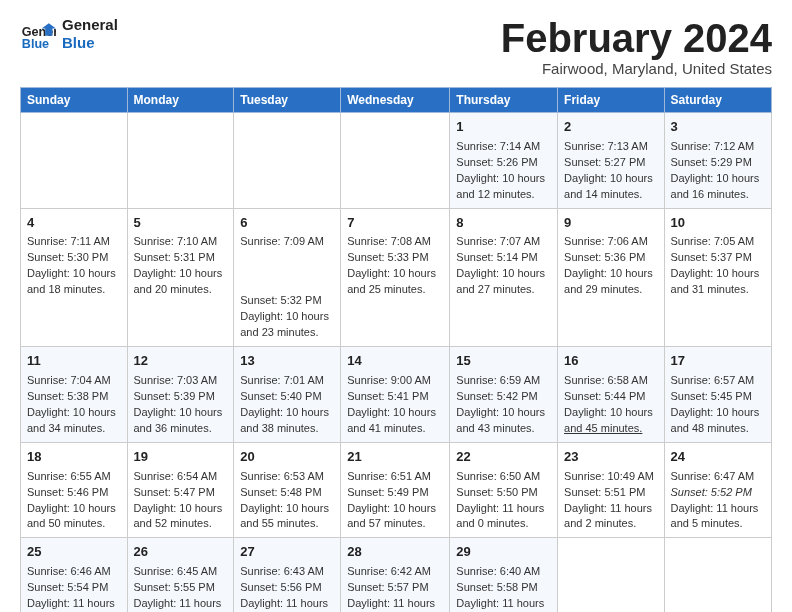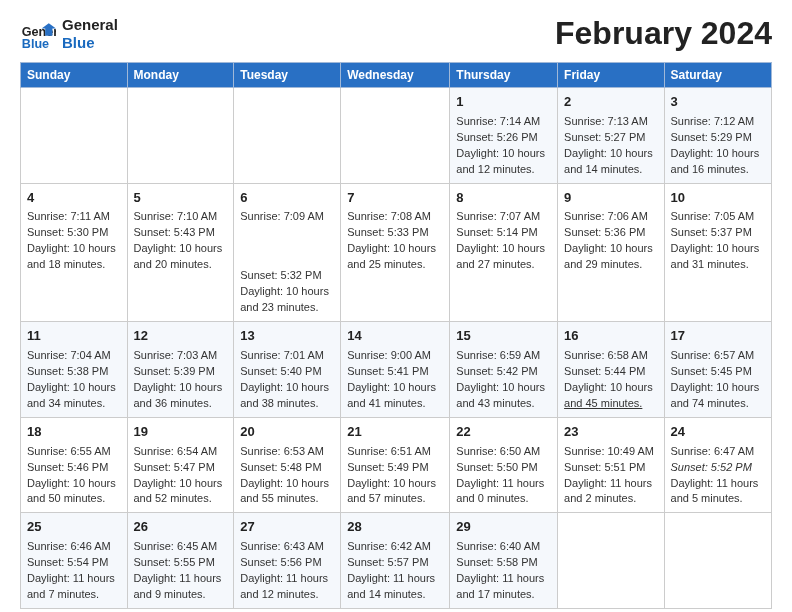--- a/index.html
+++ b/index.html
@@ -22,21 +22,21 @@
       gap: 6px;
     }
     .logo-icon {
       width: 36px;
       height: 36px;
     }
     .title-block {
       text-align: right;
     }
     .title-block h1 {
-      font-size: 32px;
+      font-size: 40px;
       font-weight: bold;
       color: #222;
       line-height: 1.1;
     }
     .title-block h2 {
       font-size: 15px;
       font-weight: normal;
       color: #444;
     }
     table {
@@ -89,20 +89,21 @@
       <text x="2" y="22" font-size="14" font-weight="bold" fill="#222" font-family="Arial">General</text>
       <text x="2" y="36" font-size="14" font-weight="bold" fill="#1a6abf" font-family="Arial">Blue</text>
       <polygon points="32,8 40,14 36,14 36,22 28,22 28,14 24,14" fill="#2970c4"></polygon>
     </svg>
     <div>
       <div style="font-size:15px;font-weight:bold;color:#222;line-height:1.2;">General<br><span style="color:#1a6abf;">Blue</span></div>
     </div>
   </div>
   <div class="title-block">
     <h1>February 2024</h1>
+    <h2>Fairwood, Maryland, United States</h2>
   </div>
 </div>
 
 <table>
   <thead>
     <tr>
     <th>Sunday</th>
         <th>Monday</th>
         <th>Tuesday</th>
         <th>Wednesday</th>
@@ -143,21 +144,21 @@
         <td>
           <span class="day-num">4</span>
           <span style="display: block;">Sunrise: 7:11 AM</span>
           <span style="display: block;">Sunset: 5:30 PM</span>
           <span style="display: block;">Daylight: 10 hours</span>
           <span style="display: block;">and 18 minutes.</span>
         </td>
         <td>
           <span class="day-num">5</span>
           <span style="display: block;">Sunrise: 7:10 AM</span>
-          <span style="display: block;">Sunset: 5:43 PM</span>
+          <span style="display: block;">Sunset: 5:31 PM</span>
           <span style="display: block;">Daylight: 10 hours</span>
           <span style="display: block;">and 20 minutes.</span>
         </td>
         <td>
           <span class="day-num">6</span>
           <span style="display: block;">Sunrise: 7:09 AM</span>
           <span style="display: block; margin-top: 43px;">Sunset: 5:32 PM</span>
           <span style="display: block;">Daylight: 10 hours</span>
           <span style="display: block;">and 23 minutes.</span>
         </td>
@@ -231,21 +232,21 @@
           <span style="display: block;">Sunrise: 6:58 AM</span>
           <span style="display: block;">Sunset: 5:44 PM</span>
           <span style="display: block;">Daylight: 10 hours</span>
           <span style="display: block; text-decoration: underline;">and 45 minutes.</span>
         </td>
         <td>
           <span class="day-num">17</span>
           <span style="display: block;">Sunrise: 6:57 AM</span>
           <span style="display: block;">Sunset: 5:45 PM</span>
           <span style="display: block;">Daylight: 10 hours</span>
-          <span style="display: block;">and 74 minutes.</span>
+          <span style="display: block;">and 48 minutes.</span>
         </td>
       </tr>
       <tr>
         <td>
           <span class="day-num">18</span>
           <span style="display: block;">Sunrise: 6:55 AM</span>
           <span style="display: block;">Sunset: 5:46 PM</span>
           <span style="display: block;">Daylight: 10 hours</span>
           <span style="display: block;">and 50 minutes.</span>
         </td>

